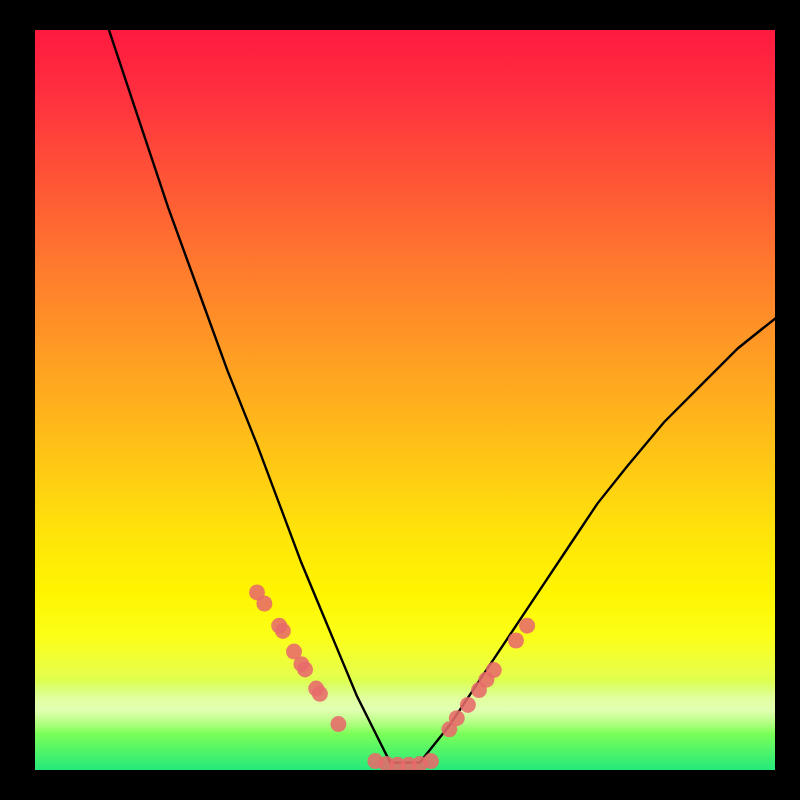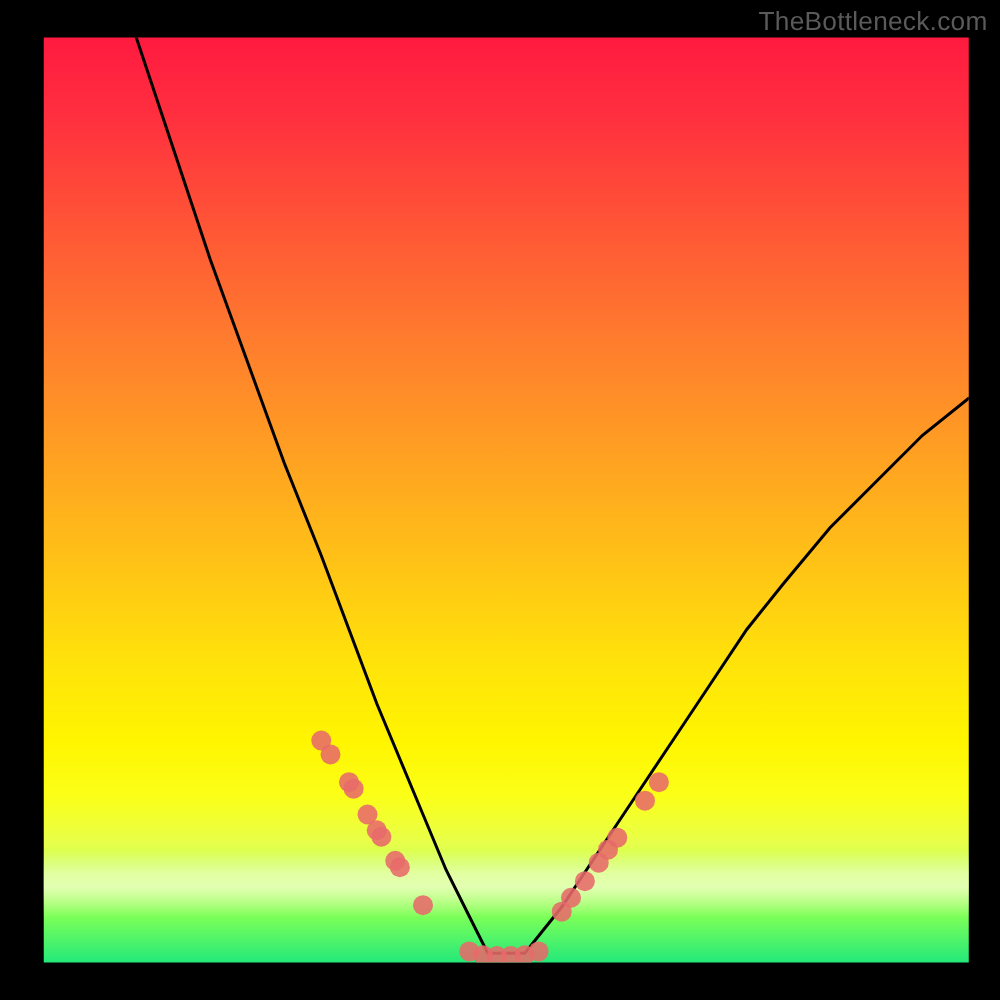--- a/index.html
+++ b/index.html
@@ -75,21 +75,20 @@
     font-size: 21px;
     font-weight: 400;
     letter-spacing: 0.2px;
     user-select: none;
   }
 </style>
 </head>
 <body>
 
 <div class="frame">
-  <div class="watermark">TheBottleneck.com</div>
 
   <div class="plot">
     <div class="valley-highlight"></div>
 
     <svg class="curve" viewBox="0 0 740 740" preserveAspectRatio="none">
       <path id="curve-path" fill="none" stroke="#000000" stroke-width="2.4" stroke-linecap="round" d="M74.0 0.0 L103.6 88.8 L133.2 177.6 L162.8 259.0 L192.4 340.4 L222.0 414.4 L244.2 473.6 L266.4 532.8 L284.9 577.2 L303.4 621.6 L321.9 666.0 L340.4 703.0 L355.2 732.6 L384.8 732.6 L414.4 695.6 L444.0 651.2 L473.6 606.8 L503.2 562.4 L532.8 518.0 L562.4 473.6 L592.0 436.6 L629.0 392.2 L666.0 355.2 L703.0 318.2 L740.0 288.6"></path>
       <g id="markers">
           <circle cx="222.0" cy="562.4" r="8" fill="#e76a6a" fill-opacity="0.88"></circle>
           <circle cx="229.4" cy="573.5" r="8" fill="#e76a6a" fill-opacity="0.88"></circle>
           <circle cx="244.2" cy="595.7" r="8" fill="#e76a6a" fill-opacity="0.88"></circle>

